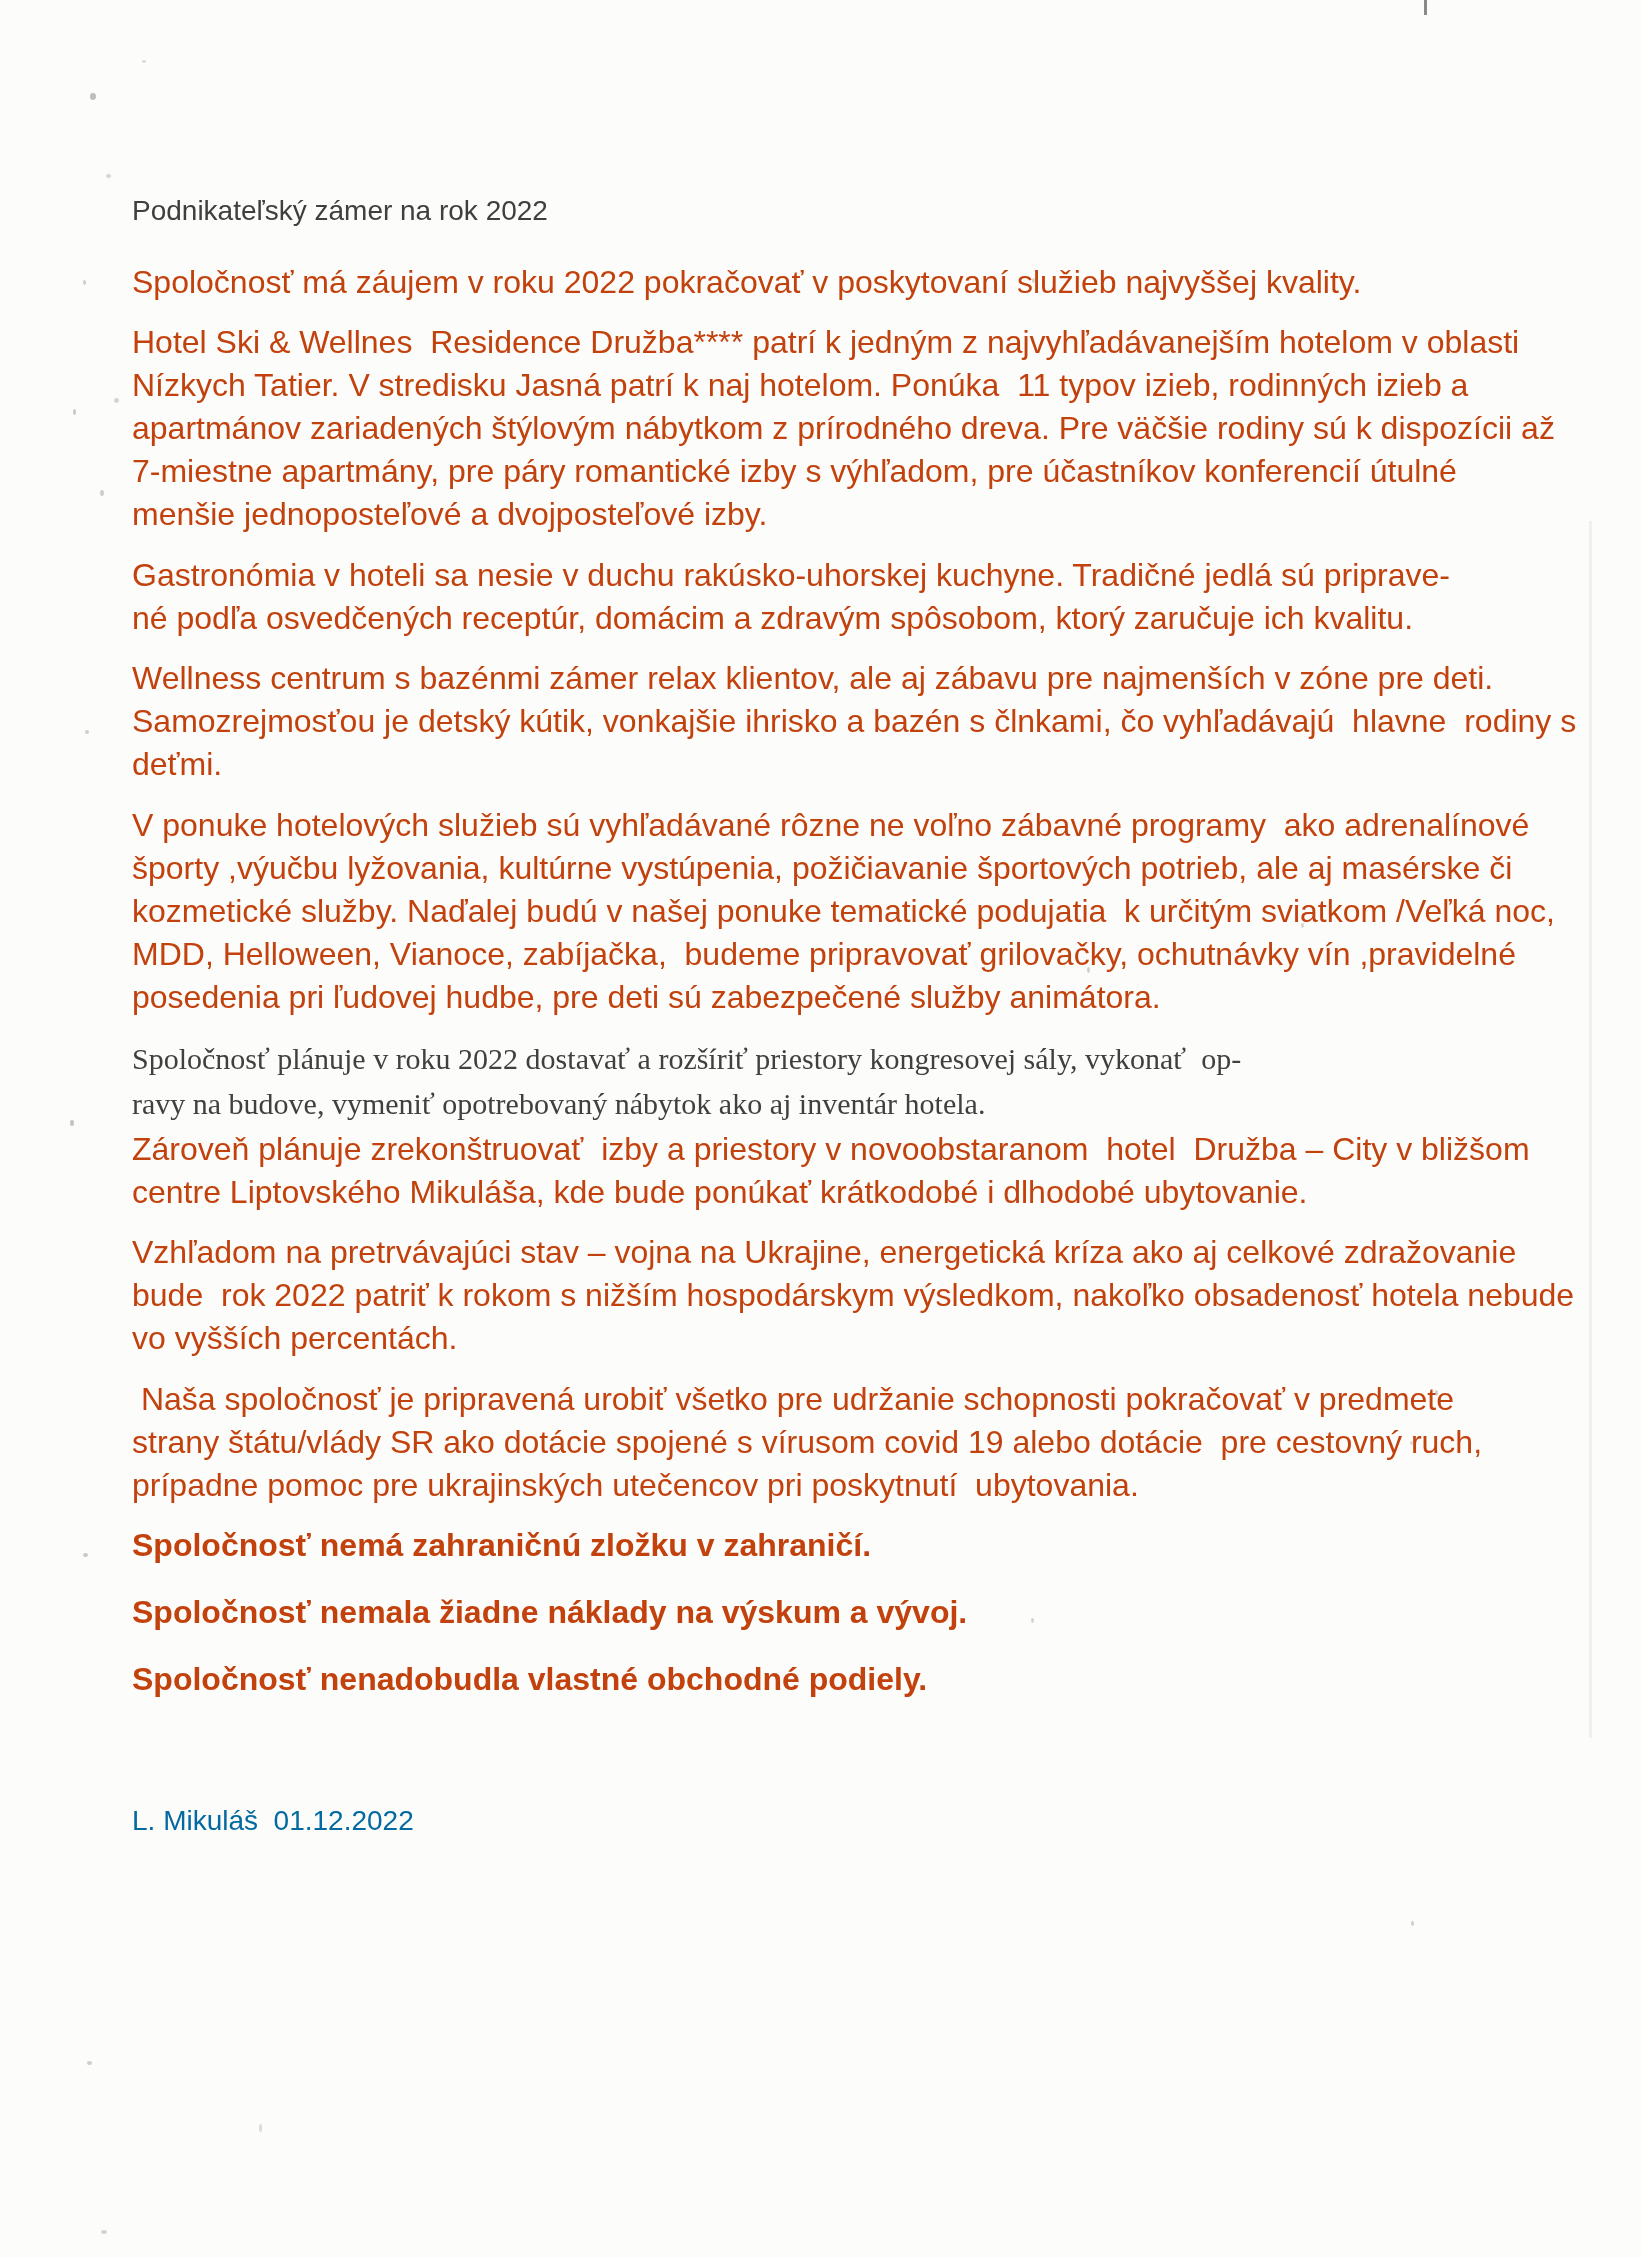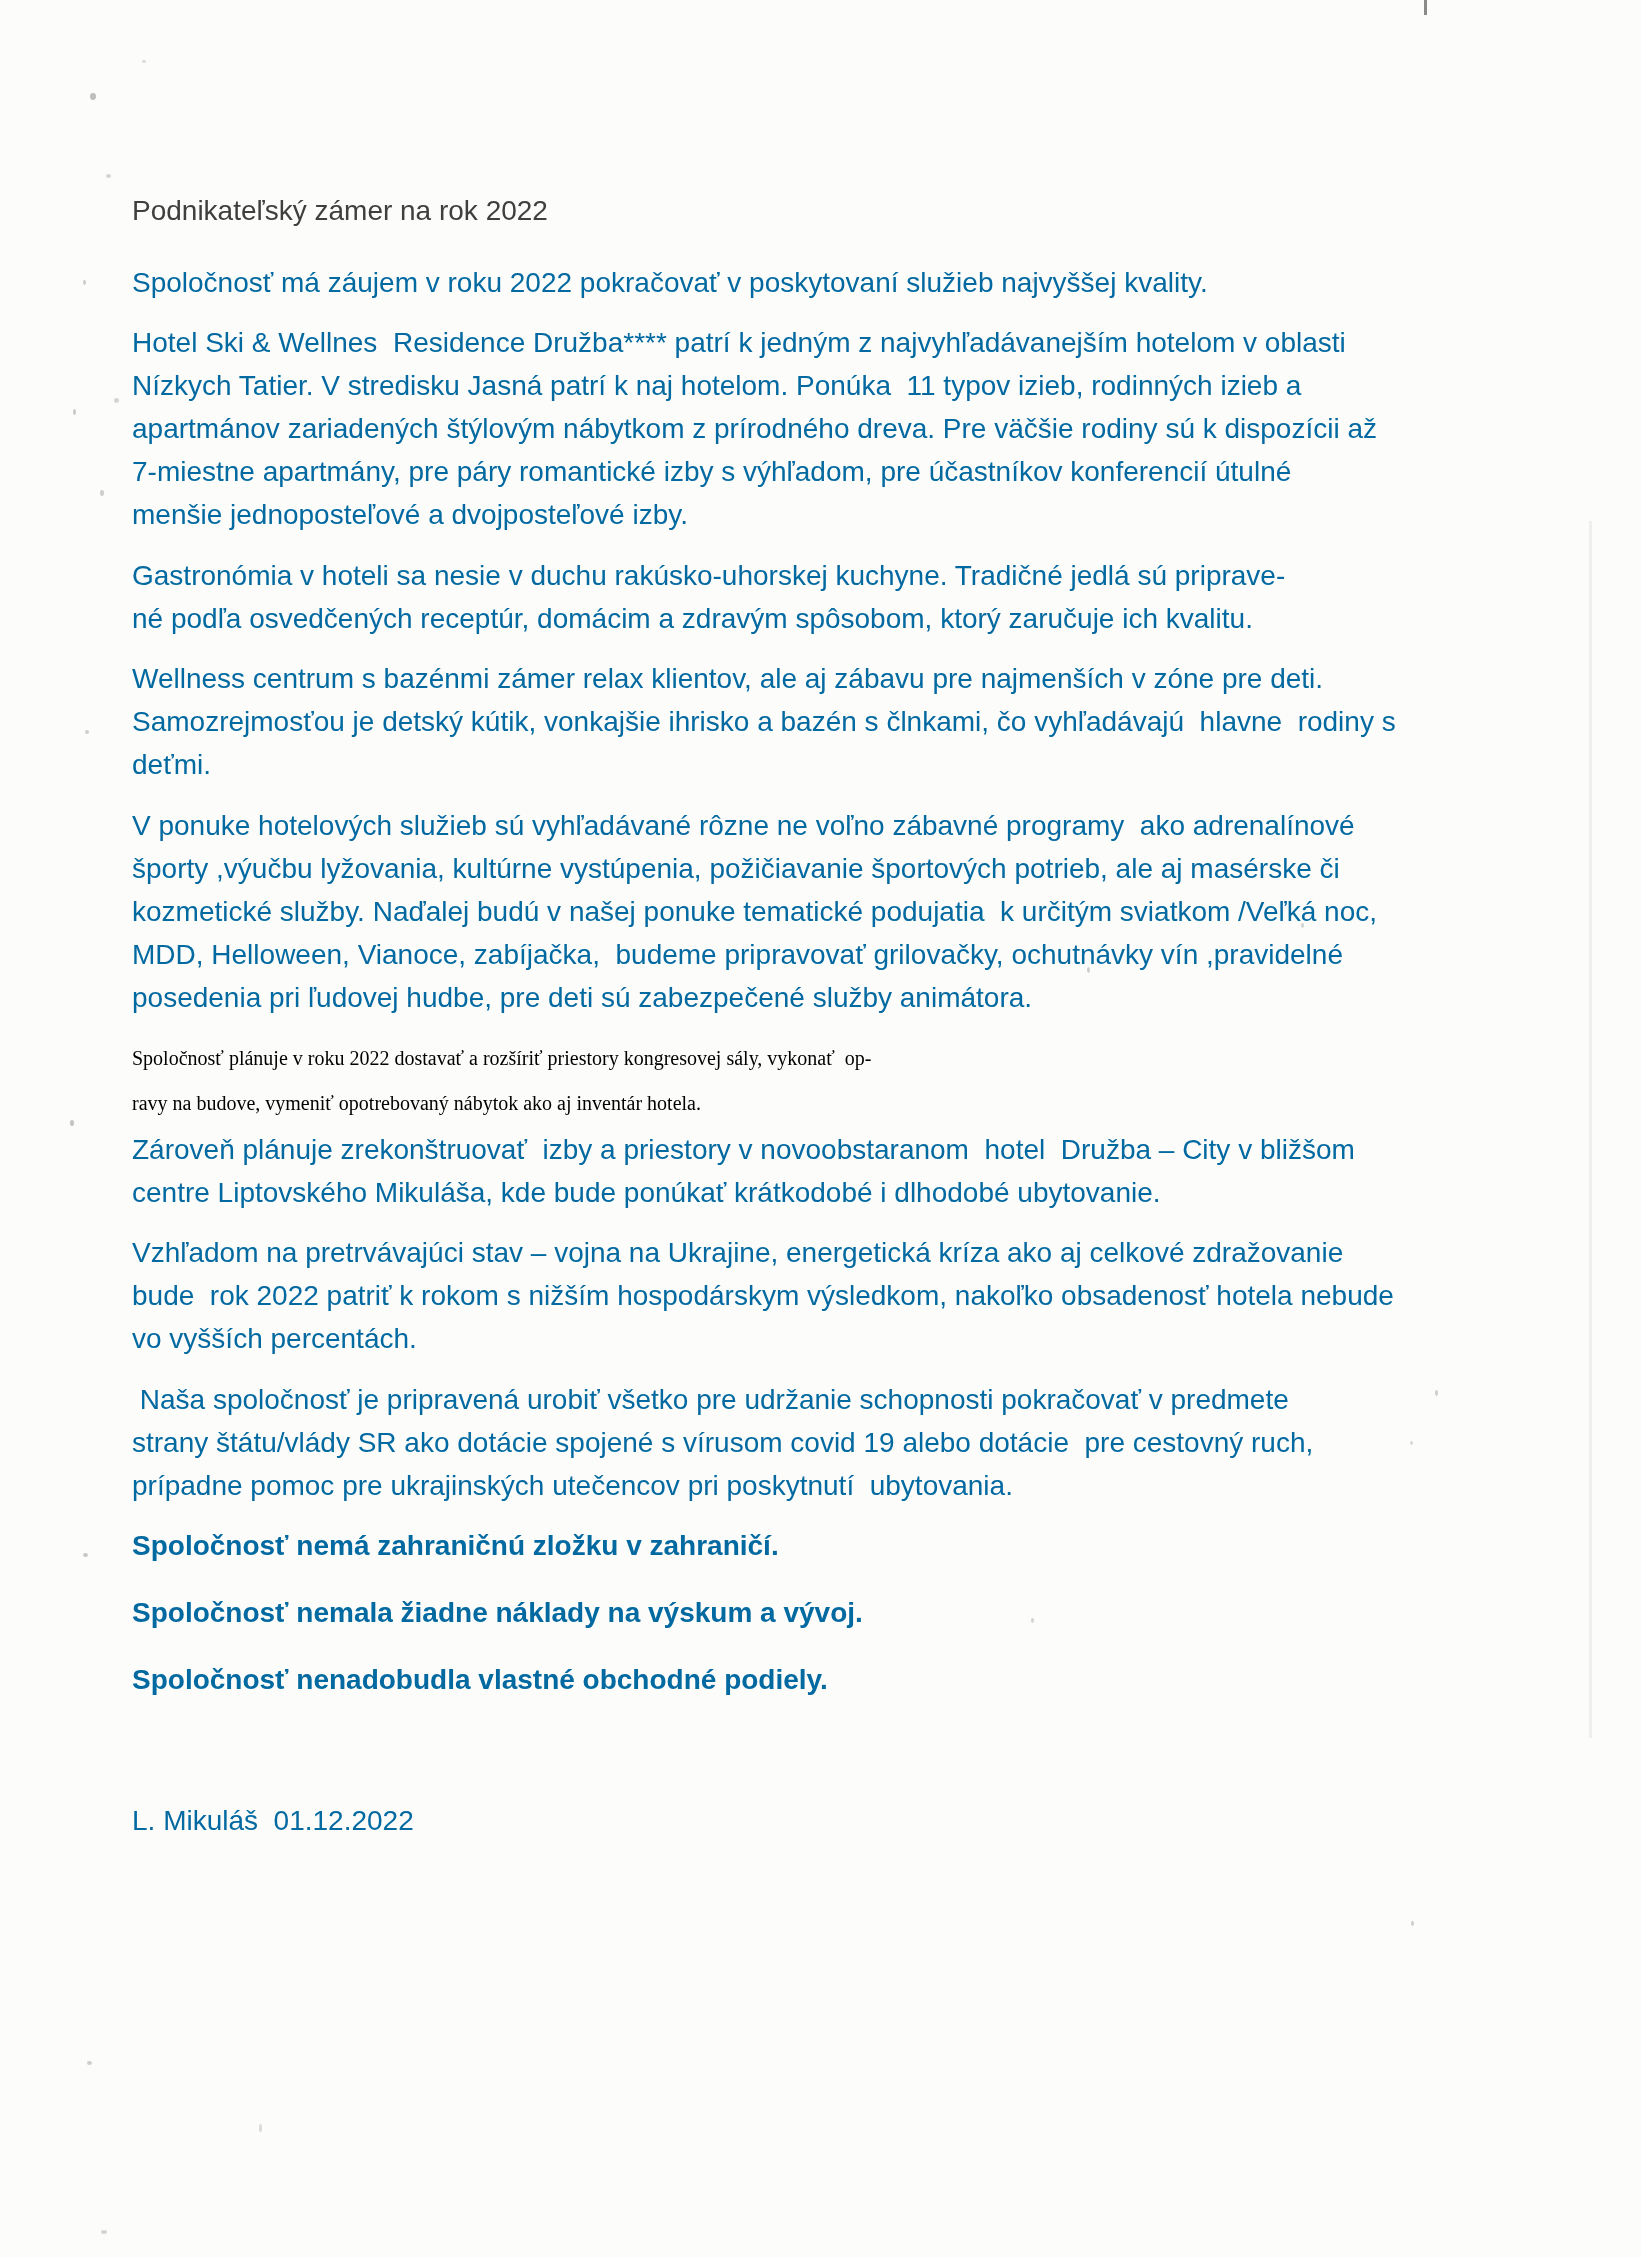--- a/index.html
+++ b/index.html
@@ -27,28 +27,28 @@
     line-height: 43px;
     margin: 0 0 29px 0;
     white-space: pre;
   }
   .para {
     margin: 0 0 17.4px 0;
     padding: 0;
   }
   .para.sans {
     font-family: "Liberation Sans", "DejaVu Sans", sans-serif;
-    font-size: 28px;
-    color: #0369a1;
+    font-size: 32px;
+    color: #c2410c;
     line-height: 43px;
   }
   .para.serif {
     font-family: "Liberation Serif", "DejaVu Serif", serif;
-    font-size: 20px;
-    color: #000000;
+    font-size: 30px;
+    color: #404040;
     line-height: 45px;
     margin-bottom: 1.9px;
   }
   .para.gap-lg { margin-bottom: 24px; font-weight: bold; }
   .line {
     display: block;
     white-space: pre;
   }
   .footer-line {
     font-family: "Liberation Sans", "DejaVu Sans", sans-serif;

